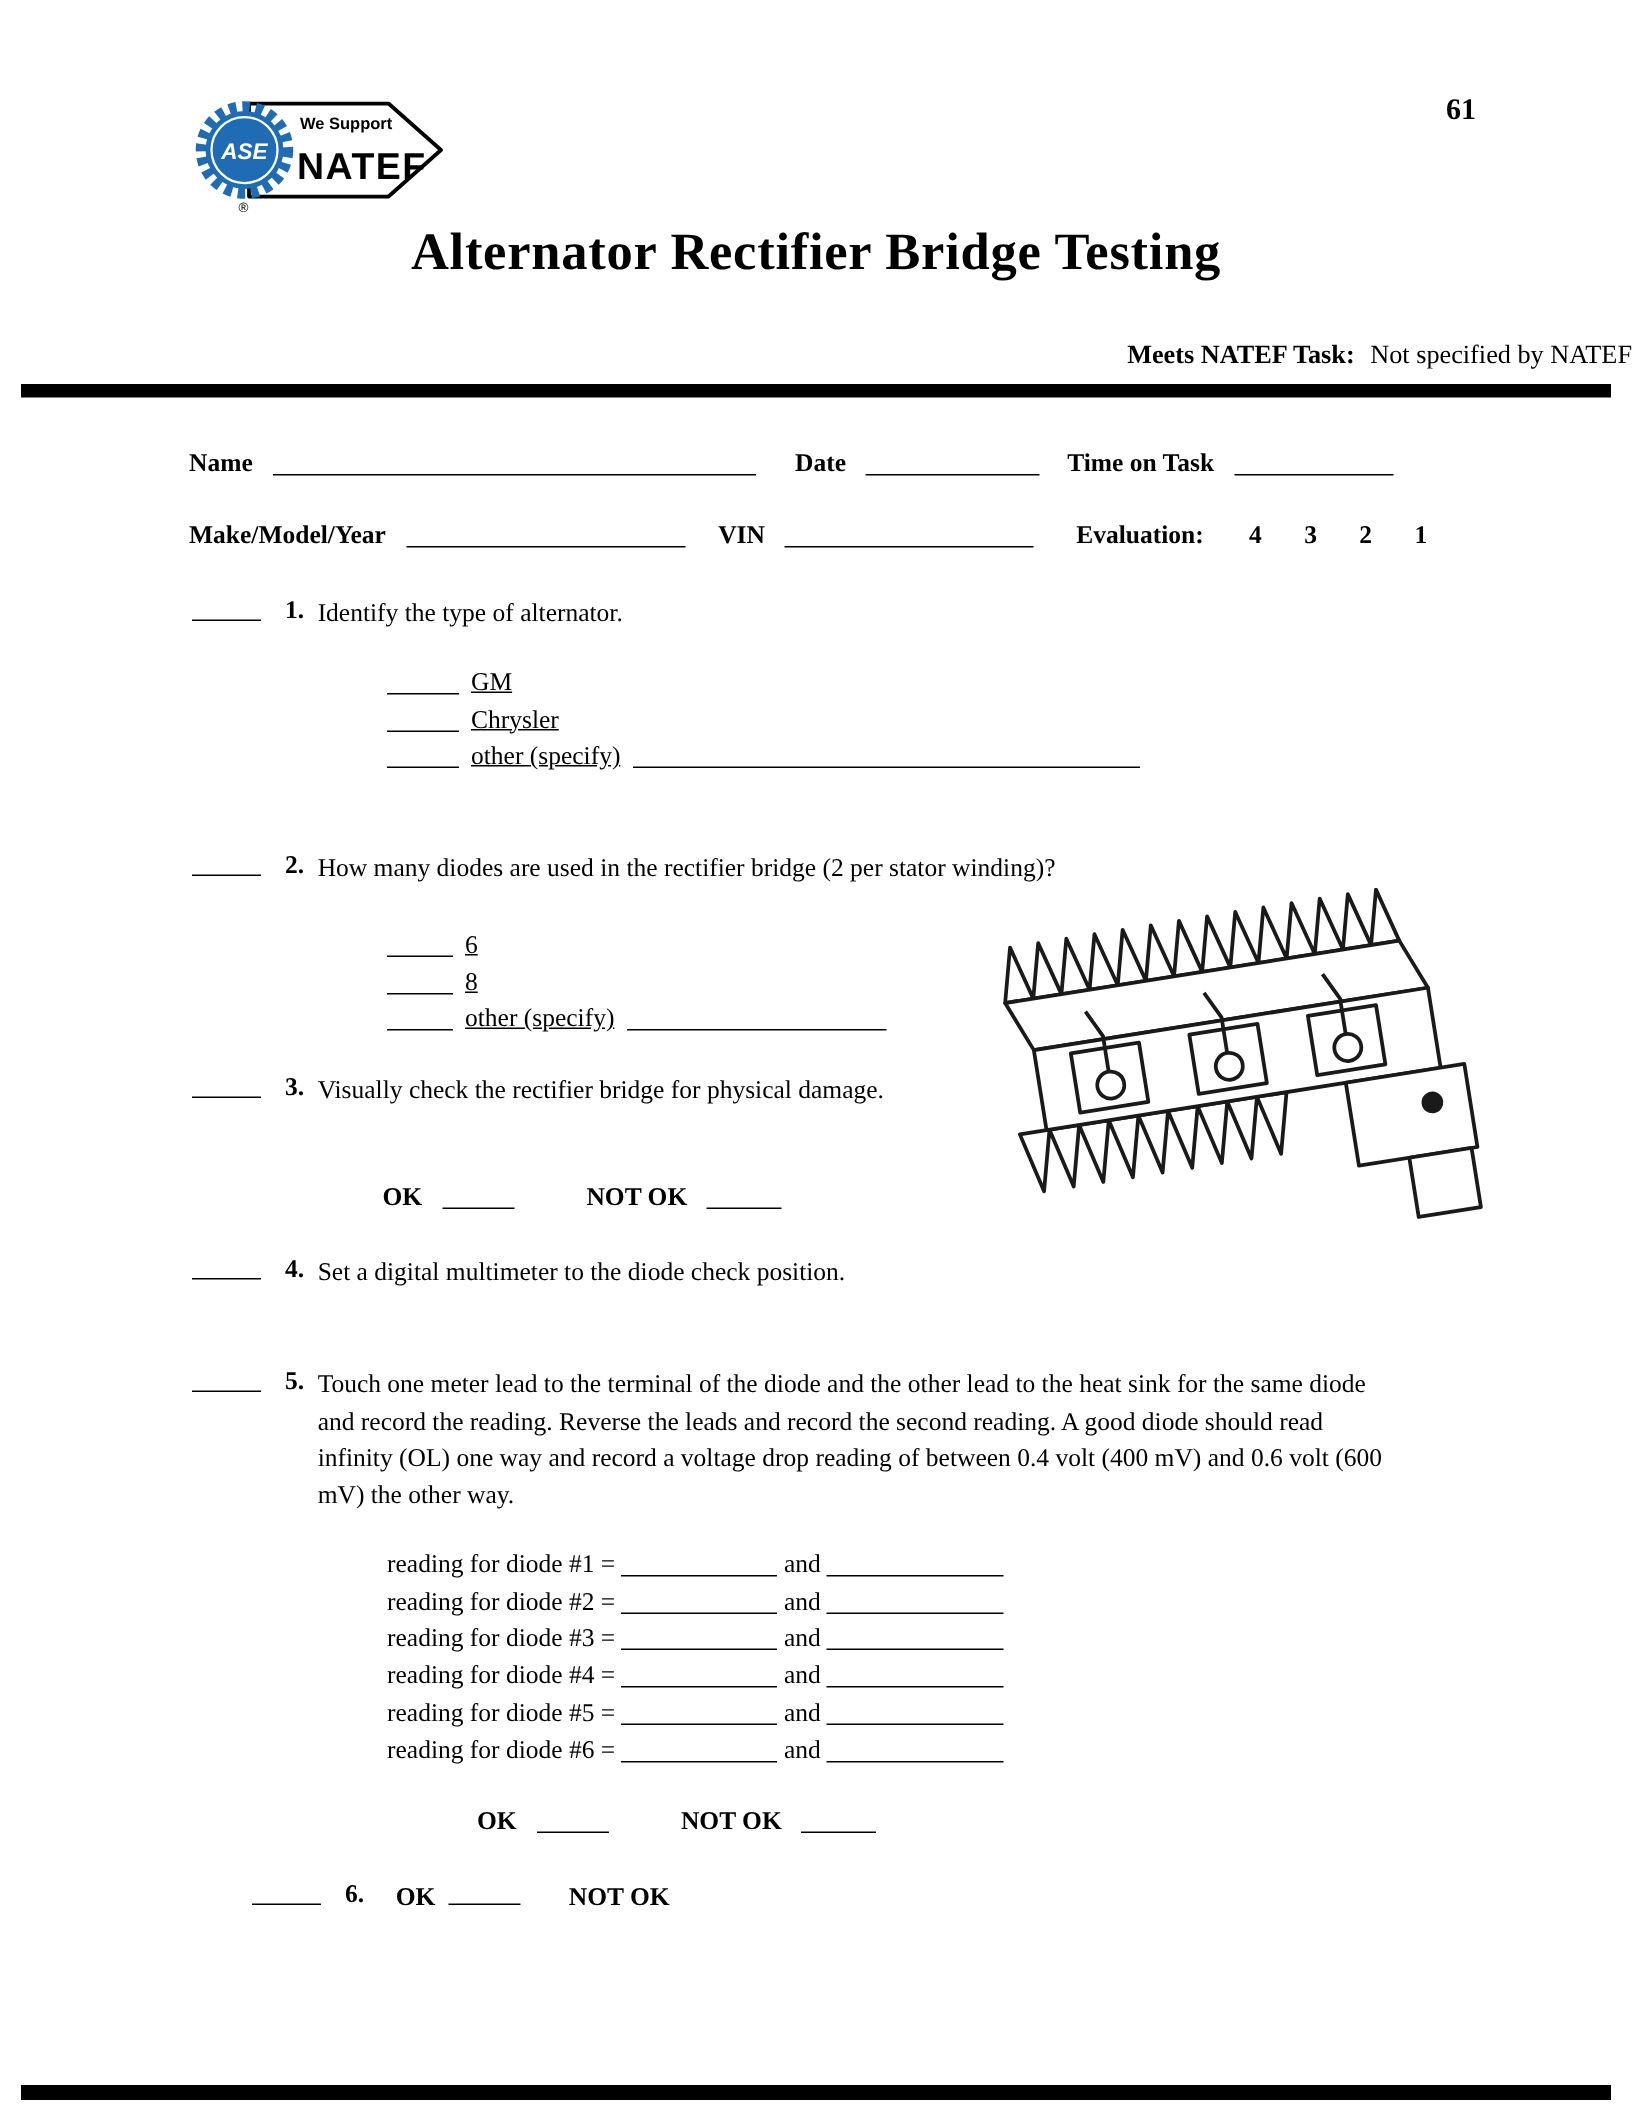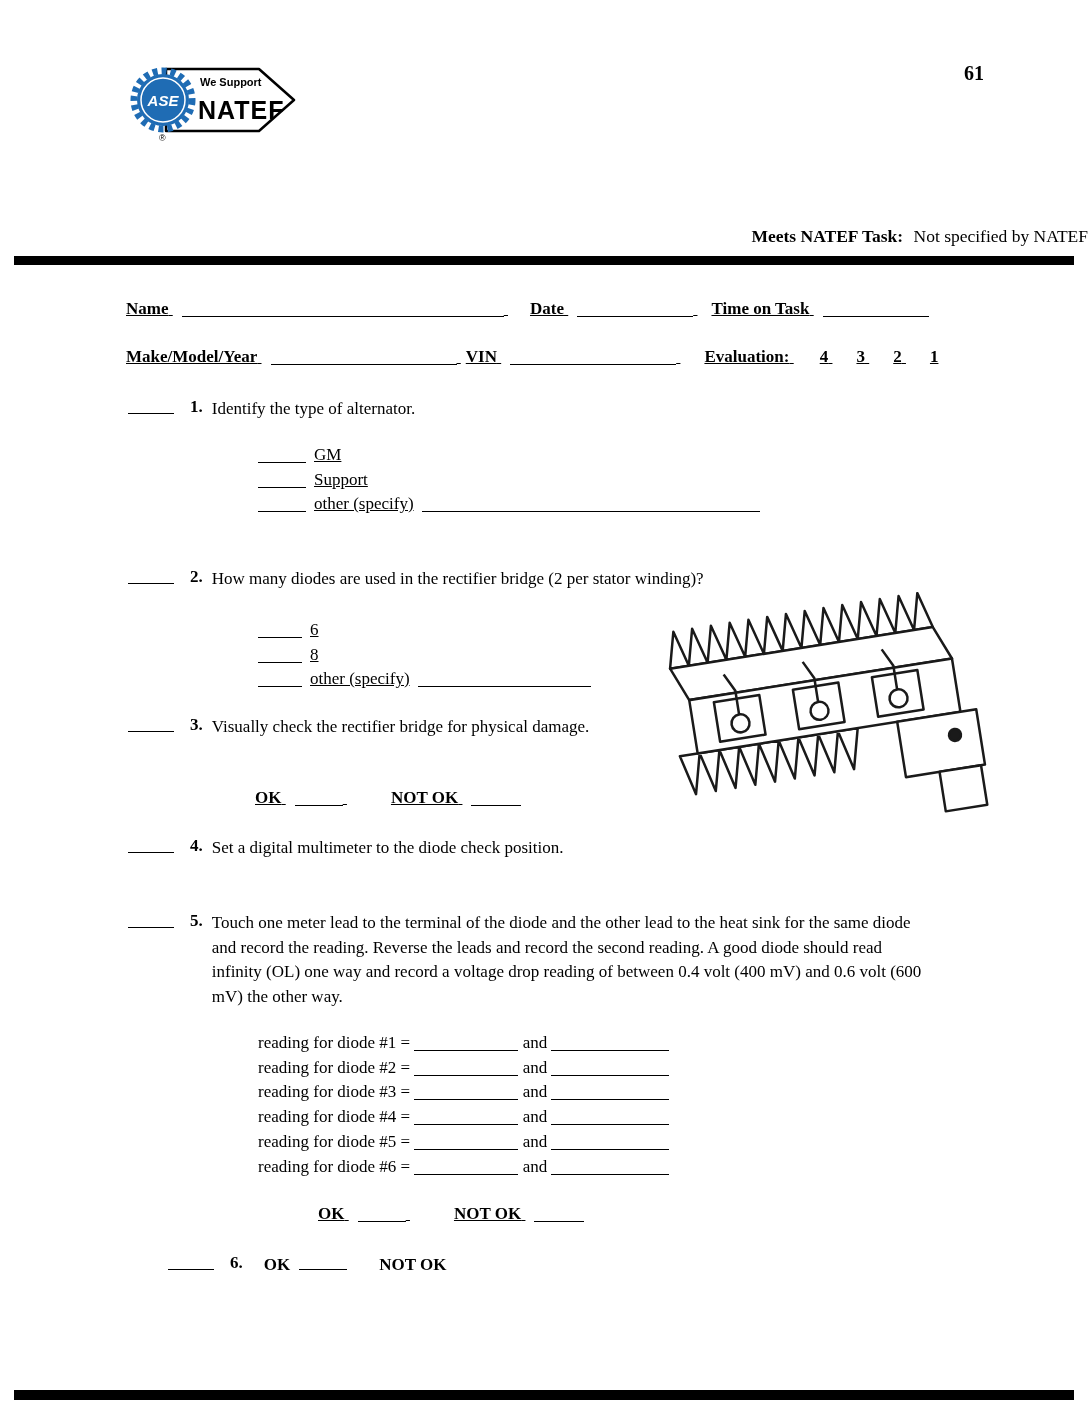--- a/index.html
+++ b/index.html
@@ -7,21 +7,21 @@
   .page {
     position:relative;
     width:1088px; height:1408px;
     background:#ffffff;
     font-family:"Liberation Serif", serif;
     color:#000;
     font-size:17px;
     overflow:hidden;
   }
   .b { font-weight:bold; }
-  .row { position:absolute; white-space:nowrap;text-decoration:underline; }
+  .row { position:absolute; white-space:nowrap; }
   .qrow { position:absolute; display:flex; align-items:flex-start; }
   .qnum { font-weight:bold; margin-left:16px; margin-right:9px; flex:0 0 auto; }
   .qtext { line-height:24.5px;font-family:Liberation Serif, serif; }
   .blank {
     display:inline-block;
     height:14px;
     border-bottom:1.6px solid #000;
     vertical-align:-3px;
   }
   .qrow > .blank { height:17px; flex:0 0 auto; }
@@ -56,57 +56,58 @@
         <text x="37" y="50" text-anchor="middle" font-size="15" font-style="italic" font-weight="bold" fill="#ffffff">ASE</text>
       </g>
       <text x="74" y="30" font-size="11" font-weight="bold" fill="#000">We Support</text>
       <text x="72" y="63" font-size="25" font-weight="bold" letter-spacing="1" fill="#000">NATEF</text>
       <text x="33" y="85" font-size="9" fill="#000">®</text>
     </svg>
   </div>
 
   <div class="pagenum" style="left:937px; top:62px;margin-left:27px;">61</div>
 
+  <div class="title" style="top:148px;">Alternator Rectifier Bridge Testing</div>
 
   <div class="subtitle" style="top:226px;text-align:right;">
     <span class="b">Meets NATEF Task:</span>
     <span style="margin-left:6px;">Not specified by NATEF</span>
   </div>
 
   <div class="bar" style="top:256px; height:9px;"></div>
 
   <div class="row" style="left:126px; top:299px;">
     <span class="b">Name</span>
     <span class="blank" style="width:322px; margin-left:9px;"></span>
     <span class="b" style="margin-left:22px;">Date</span>
     <span class="blank" style="width:116px; margin-left:9px;"></span>
     <span class="b" style="margin-left:14px;">Time on Task</span>
     <span class="blank" style="width:106px; margin-left:9px;"></span>
   </div>
 
   <div class="row" style="left:126px; top:347px;">
     <span class="b">Make/Model/Year</span>
     <span class="blank" style="width:186px; margin-left:9px;"></span>
-    <span class="b" style="margin-left:5px;">VIN</span>
+    <span class="b" style="margin-left:18px;">VIN</span>
     <span class="blank" style="width:166px; margin-left:9px;"></span>
     <span class="b" style="margin-left:24px;">Evaluation:</span>
     <span class="b" style="margin-left:26px;">4</span>
     <span class="b" style="margin-left:24px;">3</span>
     <span class="b" style="margin-left:24px;">2</span>
     <span class="b" style="margin-left:24px;">1</span>
   </div>
 
   <div class="qrow" style="left:128px; top:397px;">
     <span class="blank" style="width:46px;"></span>
     <span class="qnum">1.</span>
     <span class="qtext">Identify the type of alternator.</span>
   </div>
   <div class="opts" style="left:258px; top:443px;">
     <div><span class="blank" style="width:48px;"></span><span>GM</span></div>
-    <div><span class="blank" style="width:48px;"></span><span>Support</span></div>
+    <div><span class="blank" style="width:48px;"></span><span>Chrysler</span></div>
     <div><span class="blank" style="width:48px;"></span><span>other (specify)</span><span class="blank" style="width:338px; margin-left:8px;"></span></div>
   </div>
 
   <div class="qrow" style="left:128px; top:567px;">
     <span class="blank" style="width:46px;"></span>
     <span class="qnum">2.</span>
     <span class="qtext">How many diodes are used in the rectifier bridge (2 per stator winding)?</span>
   </div>
   <div class="opts" style="left:258px; top:618px;">
     <div><span class="blank" style="width:44px;"></span><span>6</span></div>

